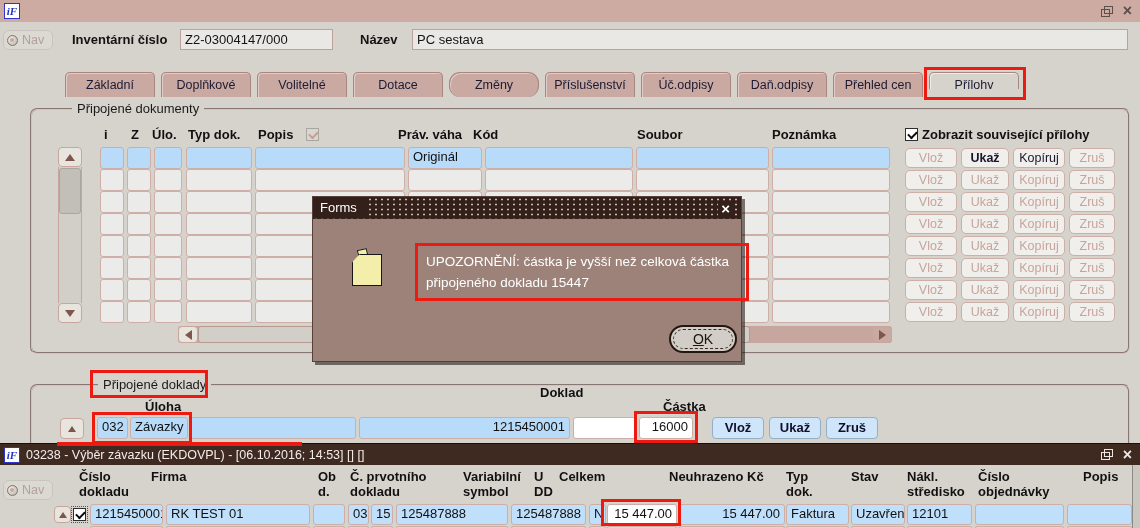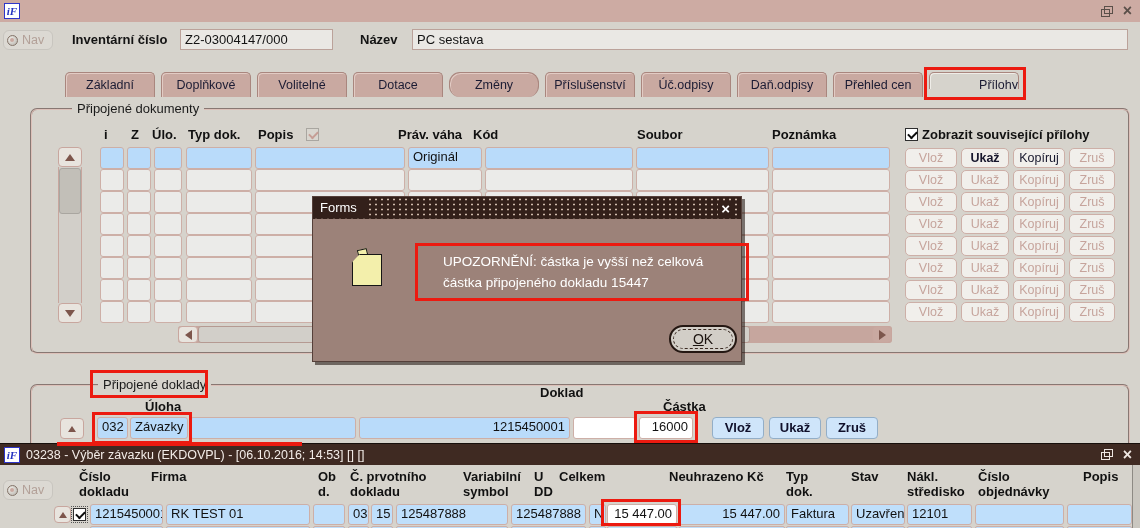--- a/index.html
+++ b/index.html
@@ -30,21 +30,21 @@
          border:1px solid #847469;position:relative;flex:none;box-sizing:border-box;}
   .radio::after{content:"";position:absolute;left:2px;top:2px;width:4px;height:4px;border-radius:50%;background:#c9a8a0;}
   
   .lbl{position:absolute;font-size:13px;font-weight:bold;color:#131313;white-space:nowrap;}
   .field{position:absolute;background:#eae8e4;border:1px solid #bba29a;box-sizing:border-box;font-size:13px;color:#131313;
          padding:2px 4px;white-space:nowrap;overflow:hidden;}
   
   .tab{position:absolute;top:72px;height:25px;background:#c9a9a1;border:1px solid #a9867e;border-bottom:none;
        border-radius:5px 5px 0 0;text-align:center;font-size:12.5px;color:#1b1b33;padding-top:5px;box-sizing:border-box;
        box-shadow:inset 1px 1px 0 #e2cbc4;white-space:nowrap;overflow:hidden;}
-  .tab.active{background:#d6d3cc;height:17px;box-shadow:inset 1px 1px 0 #efede8;z-index:3;text-align:right;}
+  .tab.active{background:#d6d3cc;height:17px;box-shadow:inset 1px 1px 0 #efede8;z-index:3;}
   
   .fset{position:absolute;border:2px groove #dcc0b8;border-radius:7px;box-sizing:border-box;}
   .legend{position:absolute;font-size:13px;color:#1a1a1a;background:#d6d3cc;padding:0 5px;white-space:nowrap;}
   .hdr{position:absolute;font-size:13px;font-weight:bold;color:#111;white-space:nowrap;}
   
   .cell{position:absolute;border:1px solid #cdafa7;border-radius:3px;box-sizing:border-box;background:#ebebe9;
         font-size:13px;color:#111;padding:1px 4px;overflow:hidden;white-space:nowrap;}
   .cell.sel{background:#b9dbfa;}
   .abtn{position:absolute;border:1px solid #cdafa7;border-radius:5px;background:#f1efeb;font-size:12.5px;text-align:center;
         box-sizing:border-box;color:#c6a49c;padding-top:2px;overflow:hidden;}
@@ -66,21 +66,21 @@
   .tri-rt{width:0;height:0;border-top:5px solid transparent;border-bottom:5px solid transparent;border-left:7px solid #7d564c;}
   .tri-up.small{border-left-width:4px;border-right-width:4px;border-bottom-width:6px;}
   
   #dialog{position:absolute;left:312px;top:196px;width:430px;height:166px;background:#9c8279;border:1px solid #55403a;
           box-shadow:3px 3px 0 rgba(25,12,8,.55);z-index:40;box-sizing:border-box;}
   #dlgtitle{height:22px;background-color:#33201a;display:flex;align-items:center;
             background-image:radial-gradient(rgba(235,214,198,.85) 1px,transparent 1.4px);background-size:6px 5px;}
   #dlgtitle .ttl{background:#33201a;color:#fff;font-size:13px;padding:2px 12px 3px 7px;}
   #dlgtitle .dx{margin-left:auto;margin-right:8px;color:#fff;font-size:15px;font-weight:bold;background:#33201a;padding:0 3px;line-height:1;}
   #dlgmsg{position:absolute;left:102px;top:46px;width:334px;height:58px;border:3px solid #ec1a10;color:#fff;
-          font-size:13.5px;line-height:21px;padding:5px 25px;box-sizing:border-box;}
+          font-size:13.5px;line-height:21px;padding:5px 8px;box-sizing:border-box;}
   #okbtn{position:absolute;left:356px;top:128px;width:68px;height:28px;background:#d2cec7;border:2px solid #241712;
          border-radius:14px;text-align:center;font-size:14px;color:#1c1410;padding-top:4px;box-sizing:border-box;
          outline:1px dashed #3a2a22;outline-offset:-5px;}
   #okbtn u{text-decoration:underline;}
   #noteicon{position:absolute;left:36px;top:52px;width:36px;height:38px;}
   .note-body{position:absolute;left:3px;top:5px;width:28px;height:30px;background:#f3efab;border:1px solid #161616;
              clip-path:polygon(0 26%,26% 0,100% 0,100% 100%,0 100%);box-shadow:2px 2px 0 rgba(20,10,5,.35);}
   .note-ear{position:absolute;left:9px;top:0;width:8px;height:9px;background:#f3efab;border:1px solid #161616;transform:rotate(-14deg);}
   
   .bcell{position:absolute;background:#bfdffb;border:1px solid #cdafa7;border-radius:3px;font-size:13px;color:#111;

